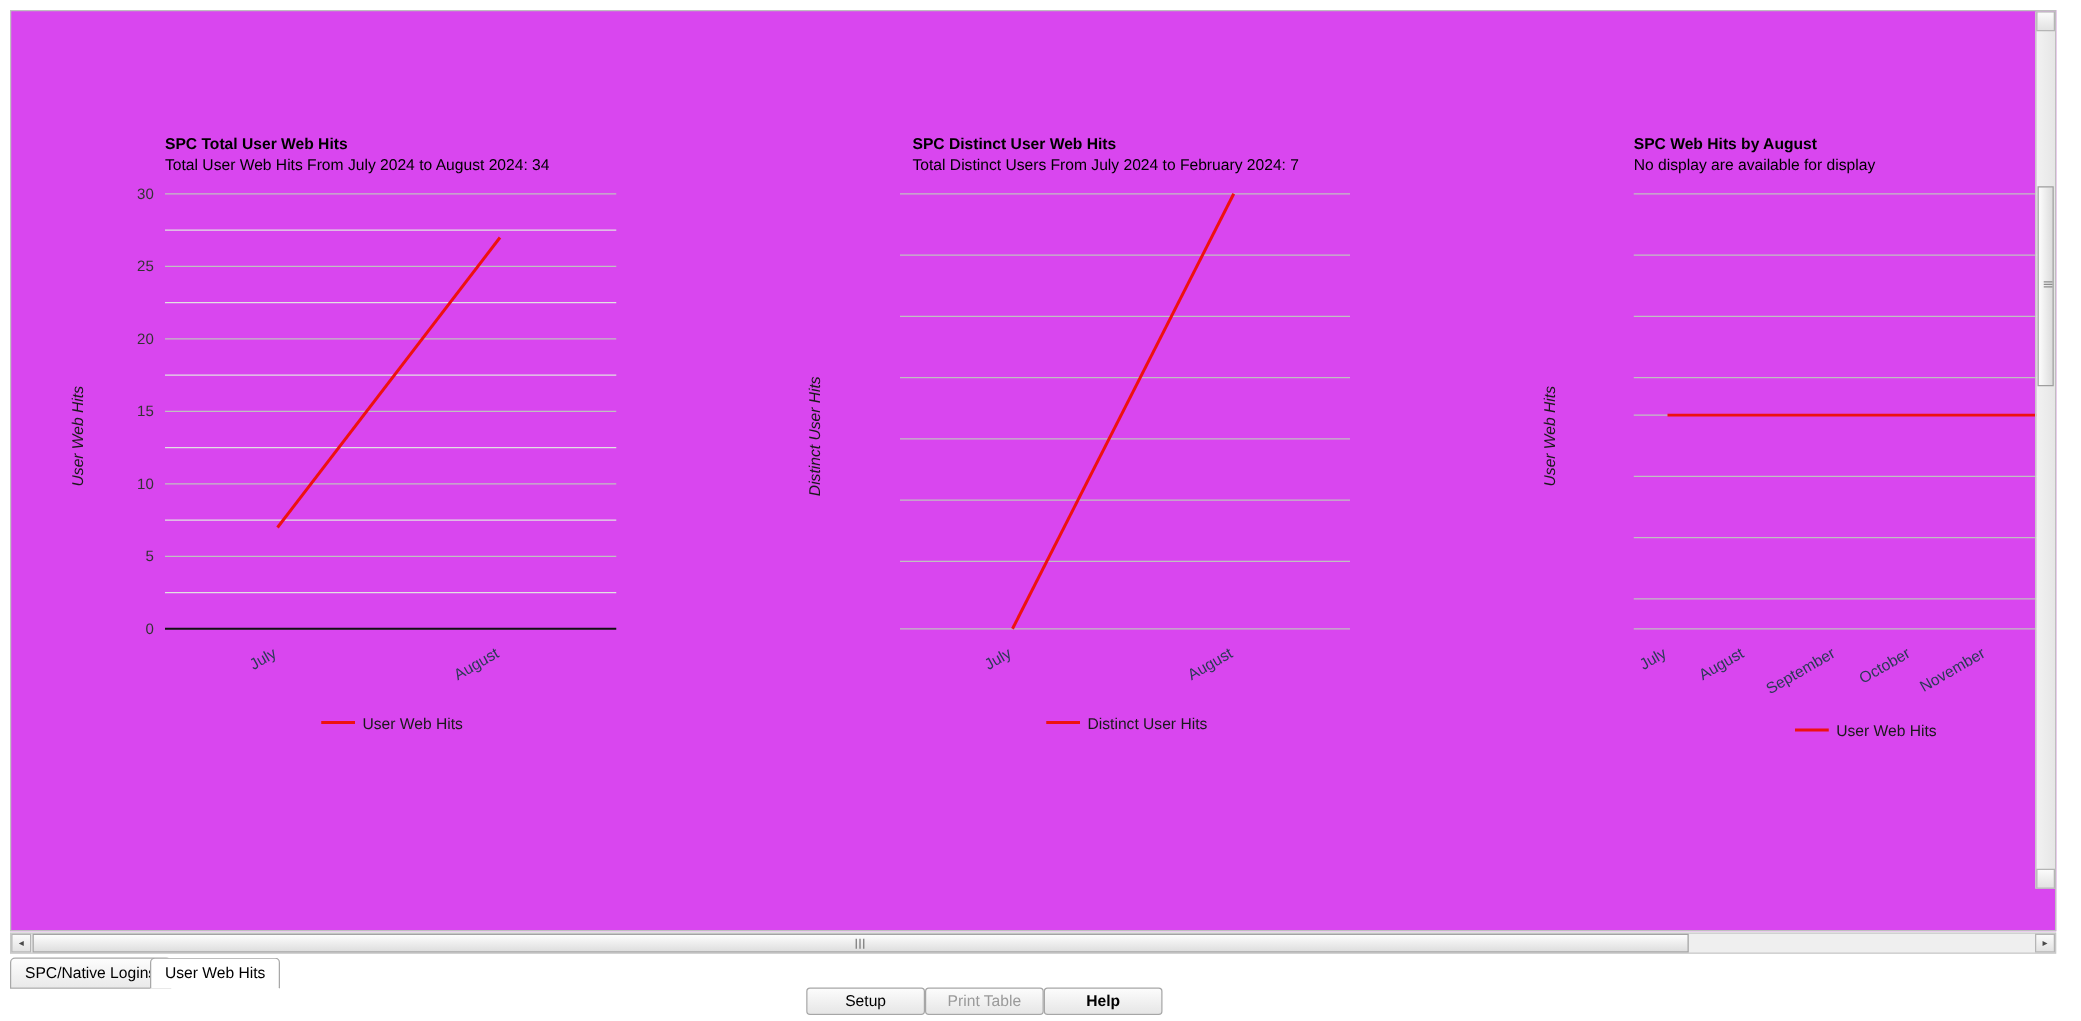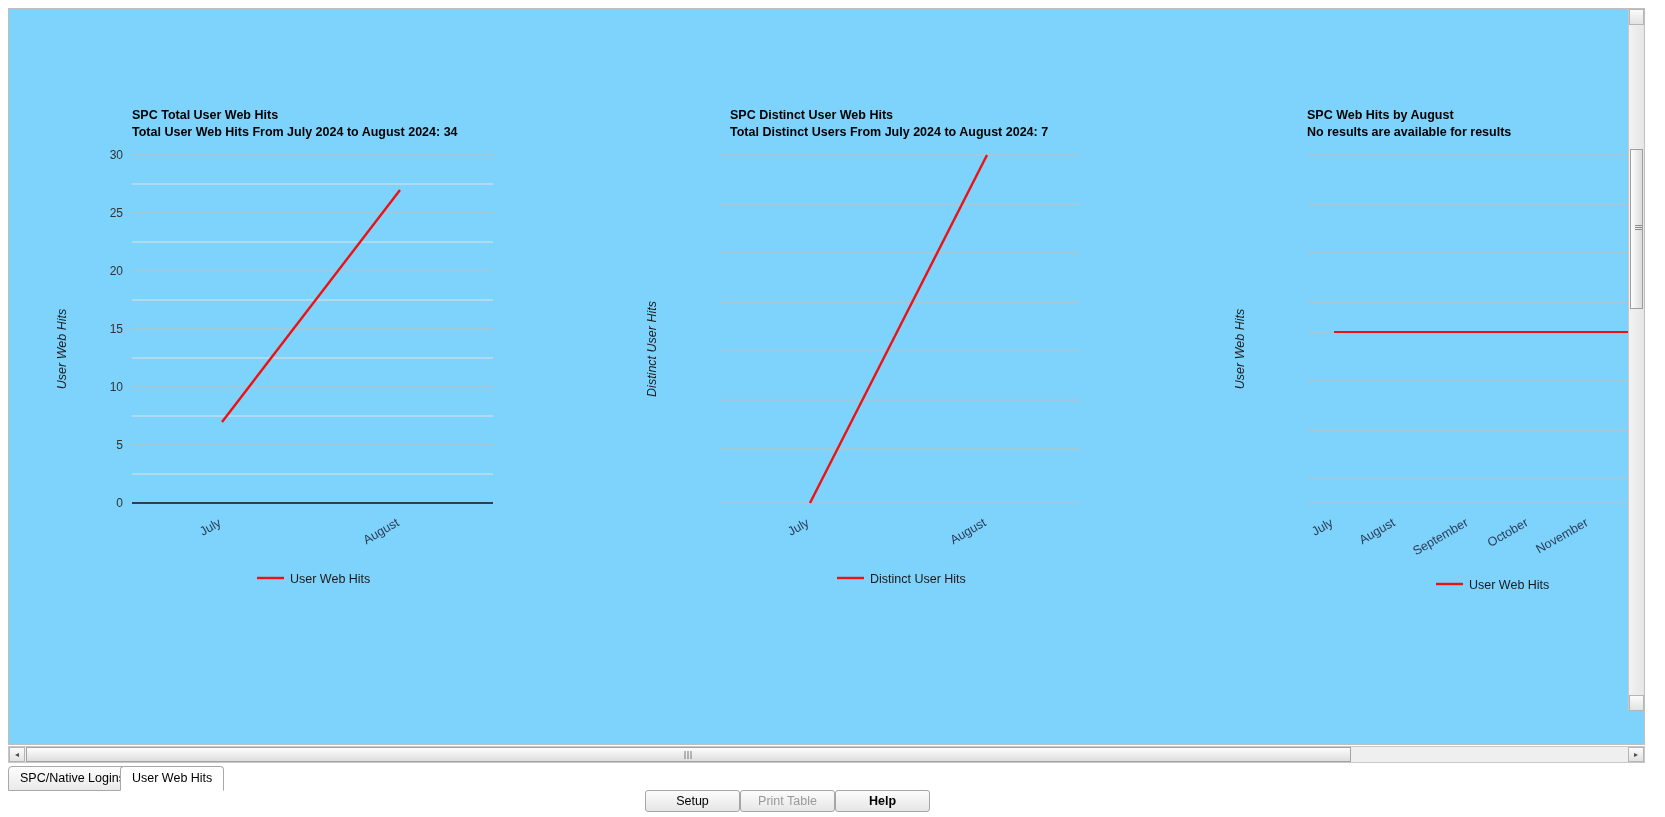--- a/index.html
+++ b/index.html
@@ -42,21 +42,21 @@
     padding: 1px 4px;
     outline: none;
   }
 
   
   .panel {
     position: absolute;
     left: 8px; top: 8px;
     width: 1637px; height: 737px;
     border: 1px solid #bfbfbf;
-    background: #7dd3fc;
+    background: #d946ef;
     overflow: hidden;
   }
   .panel-inner {
     position: absolute;
     left: 0; top: 0;
     width: 1635px; height: 700px;
   }
 
   
   .chart {
@@ -74,21 +74,21 @@
     font-size: 12.5px;
     font-weight: bold;
     color: #000000;
     white-space: nowrap;
     line-height: 17px;
   }
   .chart-subtitle {
     position: absolute;
     top: 27px;
     font-size: 12.5px;
-    font-weight: bold;
+    font-weight: normal;
     color: #000000;
     white-space: nowrap;
     line-height: 17px;
   }
   #chart1 .chart-title, #chart1 .chart-subtitle { left: 123px; }
   #chart2 .chart-title, #chart2 .chart-subtitle { left: 136px; }
   #chart3 .chart-title, #chart3 .chart-subtitle { left: 123px; }
 
   .plot-svg {
     position: absolute;
@@ -286,21 +286,21 @@
           <text class="cat-label" x="213" y="428" text-anchor="end" transform="rotate(-30 213 428)">July</text>
           <text class="cat-label" x="391" y="428" text-anchor="end" transform="rotate(-30 391 428)">August</text>
 
           <line x1="248" y1="481" x2="275" y2="481" stroke="#ee1111" stroke-width="2.4"></line>
           <text class="legend-text" x="281" y="486">User Web Hits</text>
         </svg>
       </div>
 
       <div class="chart" id="chart2">
         <div class="chart-title">SPC Distinct User Web Hits</div>
-        <div class="chart-subtitle">Total Distinct Users From July 2024 to August 2024: 7</div>
+        <div class="chart-subtitle">Total Distinct Users From July 2024 to February 2024: 7</div>
 
         <svg class="plot-svg" viewBox="0 0 660 520">
           <g stroke="#c0c0c0" stroke-width="1">
             <line x1="126" y1="58" x2="486" y2="58"></line>
             <line x1="126" y1="107" x2="486" y2="107"></line>
             <line x1="126" y1="156" x2="486" y2="156"></line>
             <line x1="126" y1="205" x2="486" y2="205"></line>
             <line x1="126" y1="254" x2="486" y2="254"></line>
             <line x1="126" y1="303" x2="486" y2="303"></line>
             <line x1="126" y1="352" x2="486" y2="352"></line>
@@ -314,21 +314,21 @@
           <text class="cat-label" x="216" y="428" text-anchor="end" transform="rotate(-30 216 428)">July</text>
           <text class="cat-label" x="393" y="428" text-anchor="end" transform="rotate(-30 393 428)">August</text>
 
           <line x1="243" y1="481" x2="270" y2="481" stroke="#ee1111" stroke-width="2.4"></line>
           <text class="legend-text" x="276" y="486">Distinct User Hits</text>
         </svg>
       </div>
 
       <div class="chart" id="chart3">
         <div class="chart-title">SPC Web Hits by August</div>
-        <div class="chart-subtitle">No results are available for results</div>
+        <div class="chart-subtitle">No display are available for display</div>
 
         <svg class="plot-svg" viewBox="0 0 660 520">
           <g stroke="#c0c0c0" stroke-width="1">
             <line x1="123" y1="58" x2="460" y2="58"></line>
             <line x1="123" y1="107" x2="460" y2="107"></line>
             <line x1="123" y1="156" x2="460" y2="156"></line>
             <line x1="123" y1="205" x2="460" y2="205"></line>
             <line x1="123" y1="235" x2="460" y2="235"></line>
             <line x1="123" y1="284" x2="460" y2="284"></line>
             <line x1="123" y1="333" x2="460" y2="333"></line>

